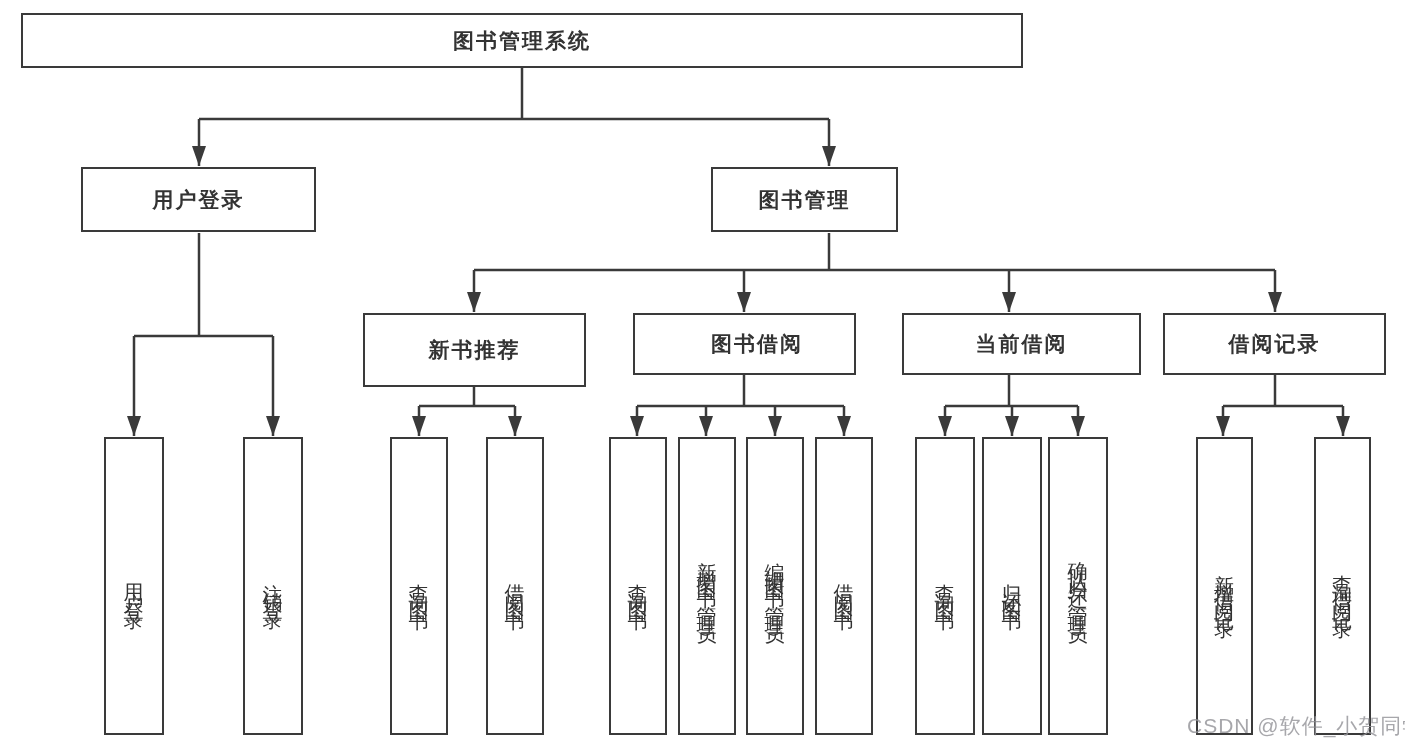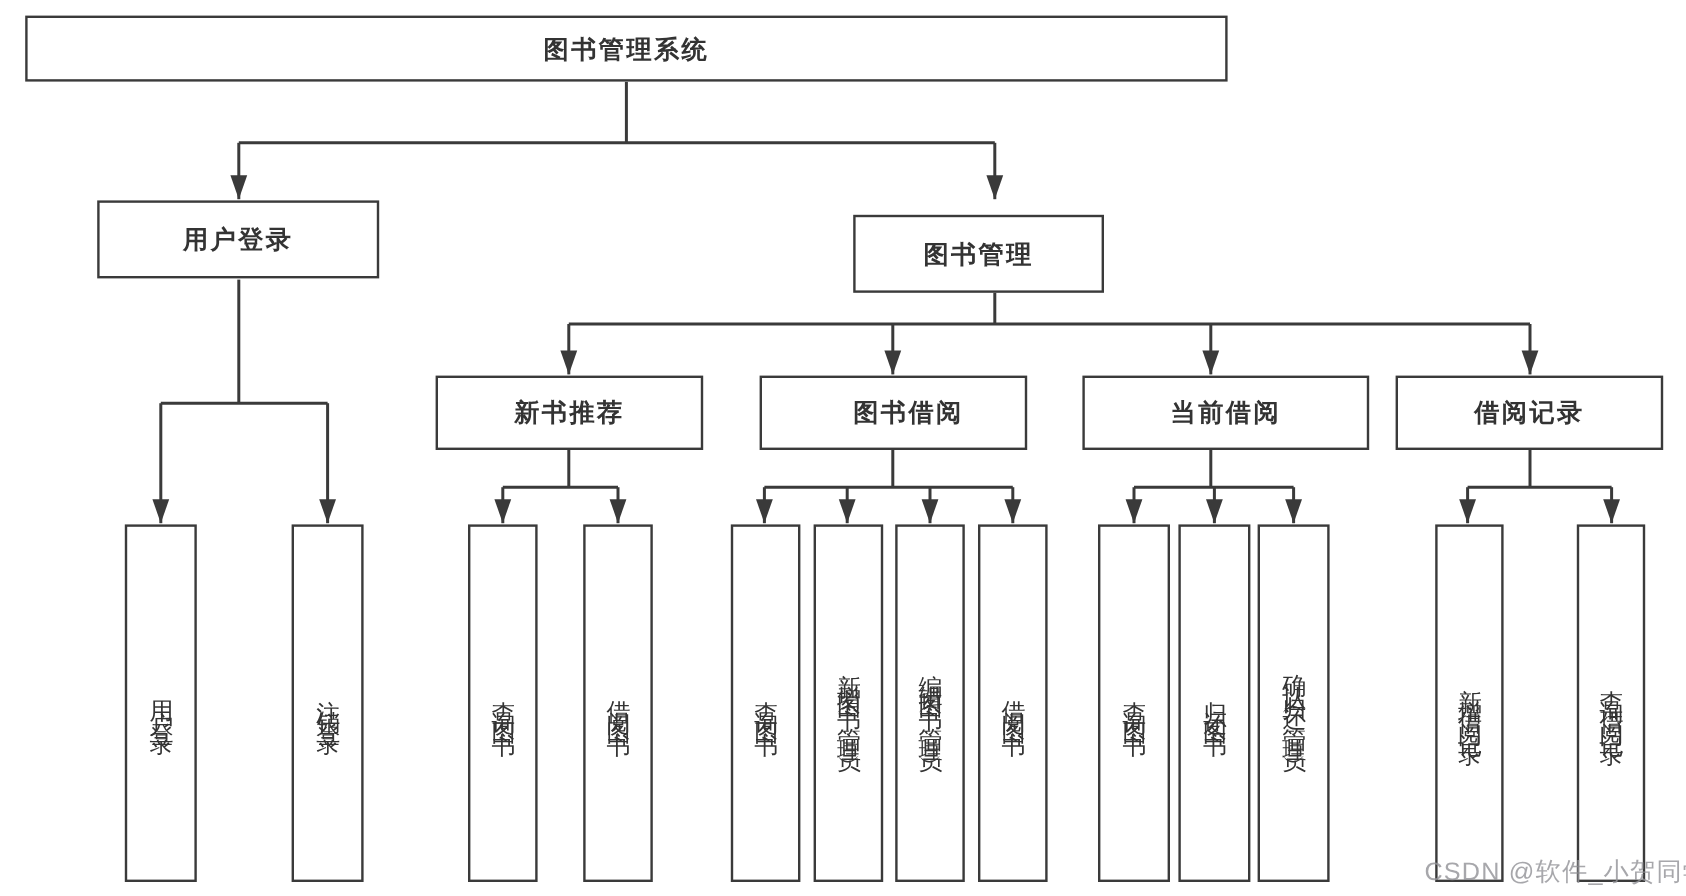--- a/index.html
+++ b/index.html
@@ -120,25 +120,25 @@
     </g>
   </svg>
 
   <div class="hbox" style="left:21px; top:13px; width:1002px; height:55px;">
     <span>图书管理系统</span>
   </div>
 
   <div class="hbox" style="left:81px; top:167px; width:235px; height:65px;">
     <span>用户登录</span>
   </div>
-  <div class="hbox" style="left:711px; top:179px; width:209px; height:65px;">
+  <div class="hbox" style="left:711px; top:167px; width:187px; height:65px;">
     <span>图书管理</span>
   </div>
 
-  <div class="hbox" style="left:363px; top:313px; width:223px; height:62px;text-align:right;">
+  <div class="hbox" style="left:363px; top:313px; width:223px; height:74px;text-align:right;">
     <span>新书推荐</span>
   </div>
   <div class="hbox" style="left:633px; top:313px; width:223px; height:62px;padding-left:25px;">
     <span>图书借阅</span>
   </div>
   <div class="hbox" style="left:902px; top:313px; width:239px; height:62px;">
     <span>当前借阅</span>
   </div>
   <div class="hbox" style="left:1163px; top:313px; width:223px; height:62px;justify-content:center;">
     <span>借阅记录</span>

